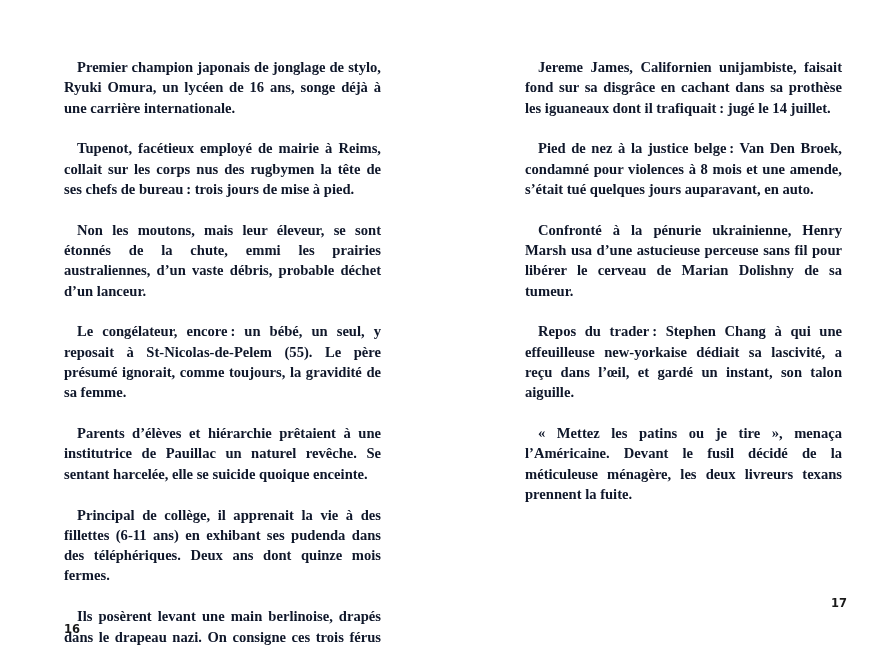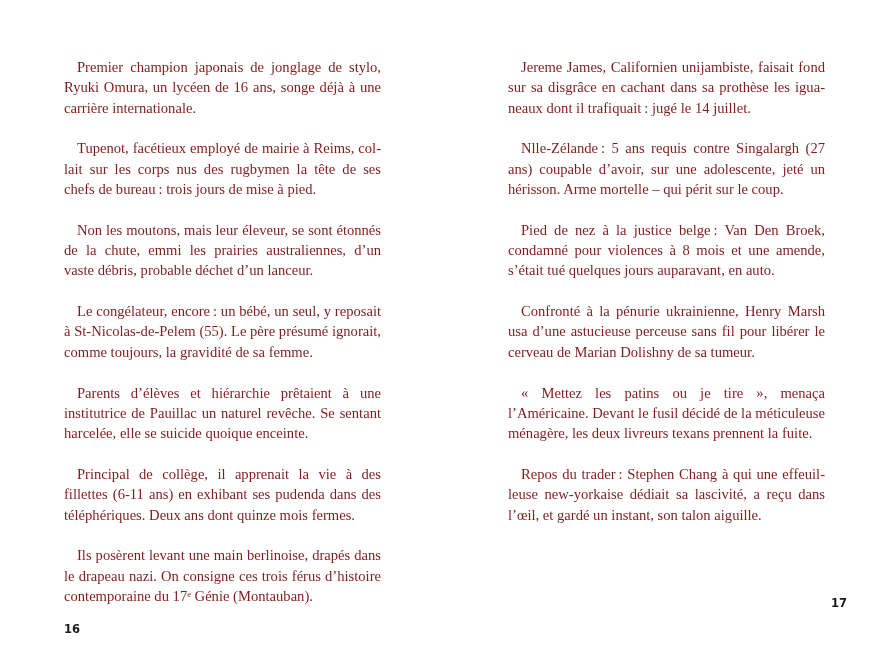--- a/index.html
+++ b/index.html
@@ -2,30 +2,31 @@
 <html><head>
   <meta charset="utf-8">
   <style>
     html, body { margin: 0; padding: 0; background: #ffffff; }
     body { width: 896px; height: 651px; position: relative; overflow: hidden; }
     .page { position: absolute; top: 0; height: 651px; width: 448px; }
     .page.left { left: 0; }
     .page.right { left: 448px; }
     .column { position: absolute; top: 57px; width: 317px; }
     .page.left .column { left: 64px; }
-    .page.right .column { left: 60px; }
+    .page.right .column { left: 77px; }
     .para {
       font-family: "Liberation Serif", "DejaVu Serif", serif;
       font-size: 14.6px;
       line-height: 20.3px;
-      color: #7f1d1d;
+      color: #0f172a;
       text-align: justify;
       text-indent: 13px;
       margin: 0 0 20.5px 0;
       hyphens: manual;
+      font-weight: bold;
     }
     .folio {
       position: absolute;
       top: 596px;
       font-family: "DejaVu Sans", "Liberation Sans", sans-serif;
       font-weight: bold;
       font-size: 11.5px;
       color: #1a1a1a;
     }
     .page.left .folio { left: 64px; margin-top: 26px; }
@@ -43,20 +44,19 @@
     <p class="para">Parents d’élèves et hiérarchie prêtaient à une institu­trice de Pauillac un naturel revêche. Se sentant harce­lée, elle se suicide quoique enceinte.</p>
     <p class="para">Principal de collège, il apprenait la vie à des fillettes (6-11 ans) en exhibant ses pudenda dans des téléphé­riques. Deux ans dont quinze mois fermes.</p>
     <p class="para">Ils posèrent levant une main berlinoise, drapés dans le drapeau nazi. On consigne ces trois férus d’histoire contemporaine du 17ᵉ Génie (Montauban).</p>
   </div>
   <div class="folio">16</div>
 </div>
 
 <div class="page right">
   <div class="column">
     <p class="para">Jereme James, Californien unijambiste, faisait fond sur sa disgrâce en cachant dans sa prothèse les igua­neaux dont il trafiquait : jugé le 14 juillet.</p>
-    <p class="para">Nlle-Zélande : 5 ans requis contre Singalargh (27 ans) coupable d’avoir, sur une adolescente, jeté un hérisson. Arme mortelle – qui périt sur le coup.</p>
     <p class="para">Pied de nez à la justice belge : Van Den Broek, condamné pour violences à 8 mois et une amende, s’était tué quelques jours auparavant, en auto.</p>
     <p class="para">Confronté à la pénurie ukrainienne, Henry Marsh usa d’une astucieuse perceuse sans fil pour libérer le cerveau de Marian Dolishny de sa tumeur.</p>
+    <p class="para">Repos du trader : Stephen Chang à qui une effeuil­leuse new-yorkaise dédiait sa lascivité, a reçu dans l’œil, et gardé un instant, son talon aiguille.</p>
     <p class="para">« Mettez les patins ou je tire », menaça l’Américaine. Devant le fusil décidé de la méticuleuse ménagère, les deux livreurs texans prennent la fuite.</p>
-    <p class="para">Repos du trader : Stephen Chang à qui une effeuil­leuse new-yorkaise dédiait sa lascivité, a reçu dans l’œil, et gardé un instant, son talon aiguille.</p>
   </div>
   <div class="folio">17</div>
 </div>
 
 </body></html>

